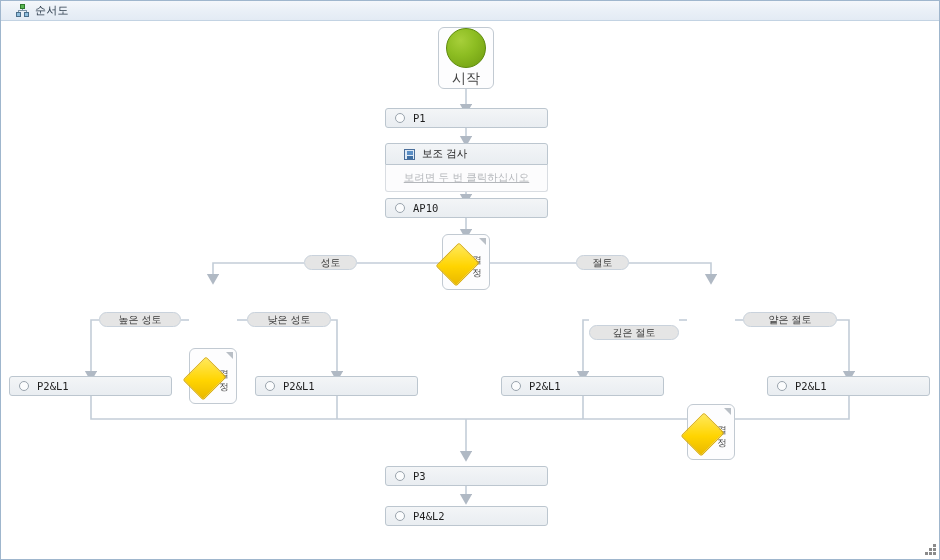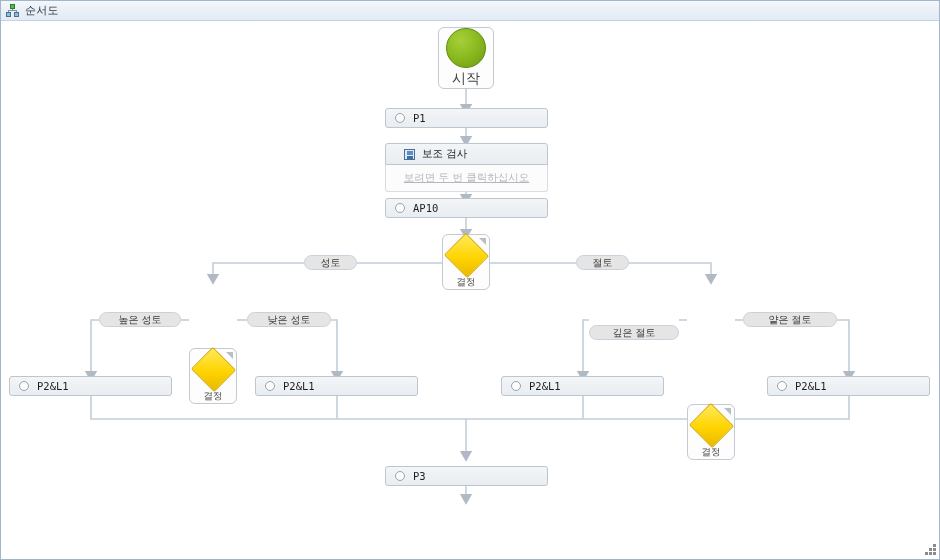--- a/index.html
+++ b/index.html
@@ -11,21 +11,21 @@
   #app{
     position:relative;width:940px;height:560px;box-sizing:border-box;
     border:1px solid #9fb6cd;background:#ffffff;
   }
   
   #titlebar{
     position:absolute;left:0;top:0;width:100%;height:20px;
     box-sizing:border-box;
     background:linear-gradient(to bottom,#f4f7fb 0%,#eaf0f7 50%,#e3ebf4 100%);
     border-bottom:1px solid #c3d3e3;
-    display:flex;align-items:center;gap:5px;padding-left:5px;
+    display:flex;align-items:center;gap:5px;padding-left:15px;
   }
   #titlebar .tlabel{font-size:11px;color:#2b3a4a;letter-spacing:.3px;}
   .orgicon{position:relative;width:14px;height:13px;flex:0 0 14px;}
   .orgicon i{position:absolute;display:block;}
   .orgicon .nd{width:5px;height:5px;border:1px solid #4a6e8a;box-sizing:border-box;}
   .orgicon .top{left:4px;top:0;background:#5ab552;border-color:#2f7a2c;}
   .orgicon .bl{left:0;top:8px;background:#8fbede;}
   .orgicon .br{left:8px;top:8px;background:#8fbede;}
   .orgicon .vl{left:6px;top:5px;width:1px;height:2px;background:#7d95a8;}
   .orgicon .hl{left:2px;top:6px;width:9px;height:1px;background:#7d95a8;}
@@ -82,21 +82,21 @@
   .subhdr .hlabel{font-size:10.5px;color:#1d1d1d;}
   .subbody{
     height:26px;border:1px solid #d9dde2;border-top:none;border-radius:0 0 3px 3px;
     background:#fcfcfd;display:flex;align-items:center;justify-content:center;
   }
   .subbody .btext{font-size:10.5px;color:#b4b7bb;text-decoration:underline;}
 
   
   .decbox{
     width:48px;height:56px;border:1px solid #c2cad2;border-radius:6px;
-    background:#fdfdfe;display:flex;flex-direction:column;
+    background:#fdfdfe;display:flex;flex-direction:row;
     align-items:center;justify-content:flex-start;padding-top:5px;position:relative;
   }
   .decbox .dia{
     width:31px;height:31px;transform:rotate(45deg);
     background:linear-gradient(135deg,#ffe95c 0%,#ffd400 55%,#e9b800 100%);
     border:1px solid #d9ab00;border-radius:2px;
   }
   .decbox .dlabel{font-size:9.5px;color:#4a4a4a;margin-top:5px;}
   .decbox .corner{
     position:absolute;right:3px;top:3px;width:0;height:0;
@@ -257,20 +257,24 @@
     <div class="node pbox" style="left:766px;top:355px;width:163px;">
       <span class="ring"></span>
       <span class="plabel">P2&amp;L1</span>
     </div>
 
     <div class="node pbox" style="left:384px;top:445px;width:163px;">
       <span class="ring"></span>
       <span class="plabel">P3</span>
     </div>
 
+    <div class="node pbox" style="left:384px;top:485px;width:163px;">
+      <span class="ring"></span>
+      <span class="plabel">P4&amp;L2</span>
+    </div>
 
   </div>
 
   <div id="grip">
     <i style="left:9px;top:0;"></i>
     <i style="left:9px;top:4px;"></i>
       <i style="left:5px;top:4px;"></i>
     <i style="left:9px;top:8px;"></i>
       <i style="left:5px;top:8px;"></i>
       <i style="left:1px;top:8px;"></i>

